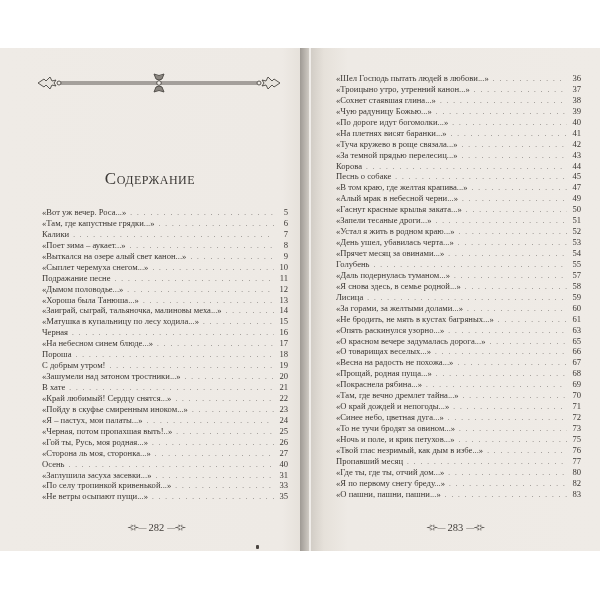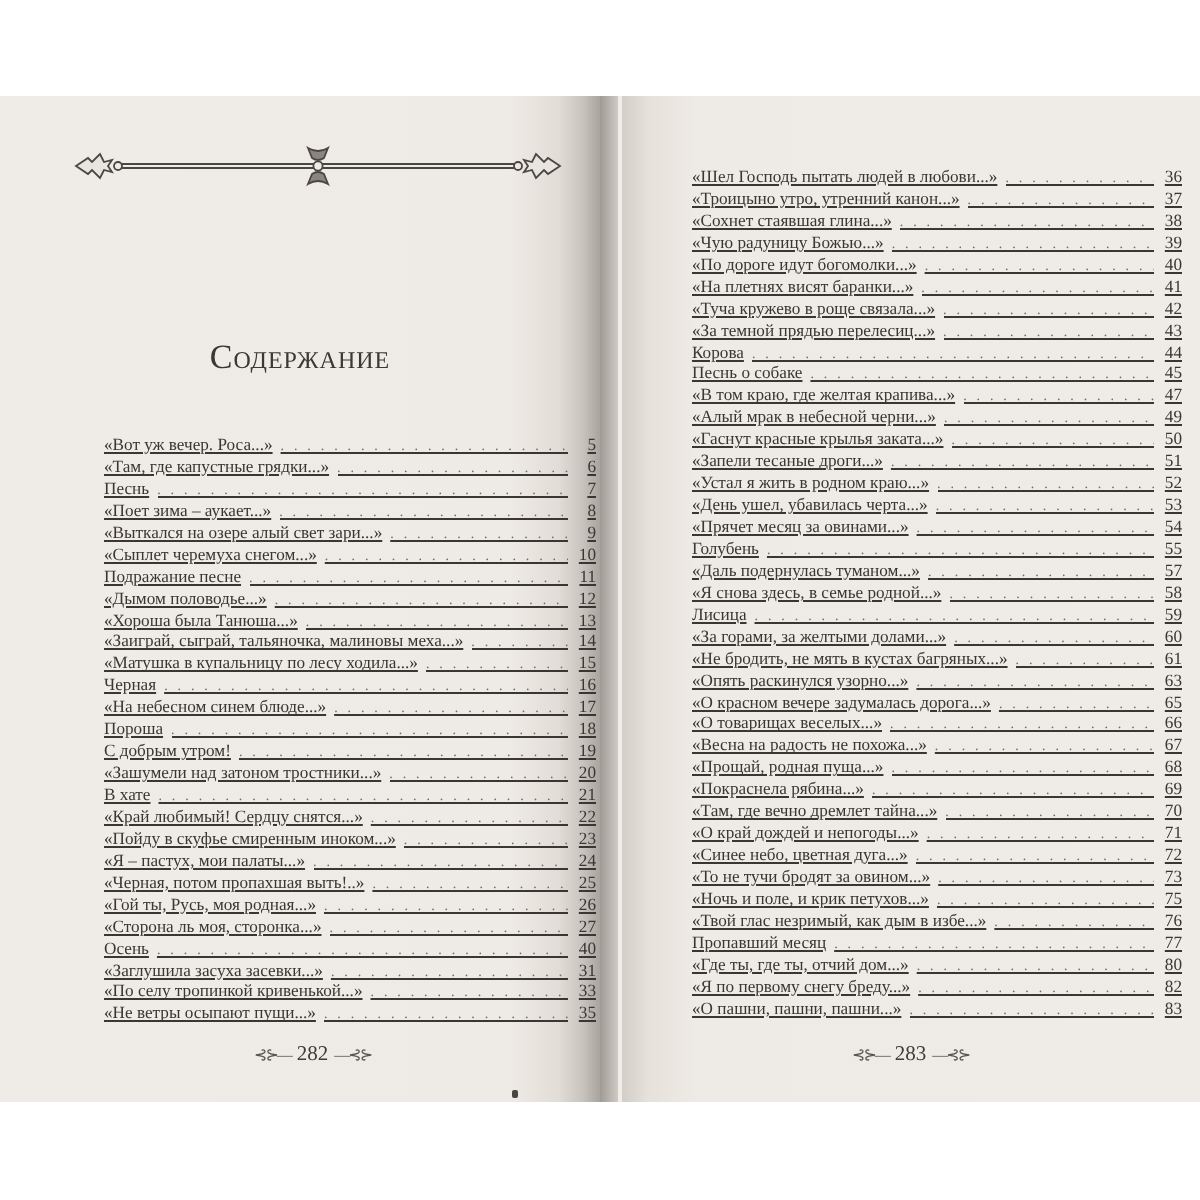--- a/index.html
+++ b/index.html
@@ -9,32 +9,33 @@
   }
   .book {
     position: absolute; left: 0; top: 48px; width: 600px; height: 503px;
     background: #efebe6;
   }
   .page {
     position: absolute; top: 0; height: 503px; background: #eeeae5;
   }
   .page.left { left: 0; width: 300px;
     background: linear-gradient(to right, #efebe6 0%, #eeeae5 85%, #e2ddd6 93%, #c9c4bd 97%, #a9a49e 100%);
+    padding-left: 32px;
   }
   .page.right { left: 300px; width: 300px;
     background: linear-gradient(to right, #9f9a94 0%, #cfcac3 3%, #e6e1da 8%, #eeeae5 16%, #efebe6 100%);
   }
   .spine { position: absolute; left: 309px; top: 0; width: 2px; height: 503px; background: #f7f5f2; opacity: .8; }
 
   .ornament { position: absolute; left: 36px; top: 24px; width: 246px; height: 22px; }
   .title {
     position: absolute; left: 0; width: 300px; top: 121px; text-align: center;
     font-size: 17px; letter-spacing: 0.5px; color: #3b3835; font-variant: small-caps;
   }
-  .toc { position: absolute; list-style: none; margin: 16px; padding: 0; text-decoration: underline; }
+  .toc { position: absolute; list-style: none; margin: 6px; padding: 0; }
   .toc.left { left: 36px; top: 153px; width: 246px; }
   .toc.right { left: 330px; top: 19px; width: 245px; }
   .toc li {
     display: flex; align-items: baseline; height: 10.95px; line-height: 10.95px;
     font-size: 8.6px; white-space: nowrap;
   }
   .toc.right li { height: 10.95px; line-height: 10.95px; }
   .toc .t { flex: 0 0 auto; }
   .toc .dots {
     flex: 1 1 auto; overflow: hidden; margin: 0 2px 0 4px; color: #6e6a66;
@@ -77,31 +78,31 @@
           <span class="t">«Вот уж вечер. Роса...»</span>
           <span class="dots"></span>
           <span class="n">5</span>
         </li>
       <li>
           <span class="t">«Там, где капустные грядки...»</span>
           <span class="dots"></span>
           <span class="n">6</span>
         </li>
       <li>
-          <span class="t">Песнь</span>
+          <span class="t">Калики</span>
           <span class="dots"></span>
           <span class="n">7</span>
         </li>
       <li>
           <span class="t">«Поет зима – аукает...»</span>
           <span class="dots"></span>
           <span class="n">8</span>
         </li>
       <li>
-          <span class="t">«Выткался на озере алый свет зари...»</span>
+          <span class="t">«Выткался на озере алый свет канон...»</span>
           <span class="dots"></span>
           <span class="n">9</span>
         </li>
       <li>
           <span class="t">«Сыплет черемуха снегом...»</span>
           <span class="dots"></span>
           <span class="n">10</span>
         </li>
       <li>
           <span class="t">Подражание песне</span>

